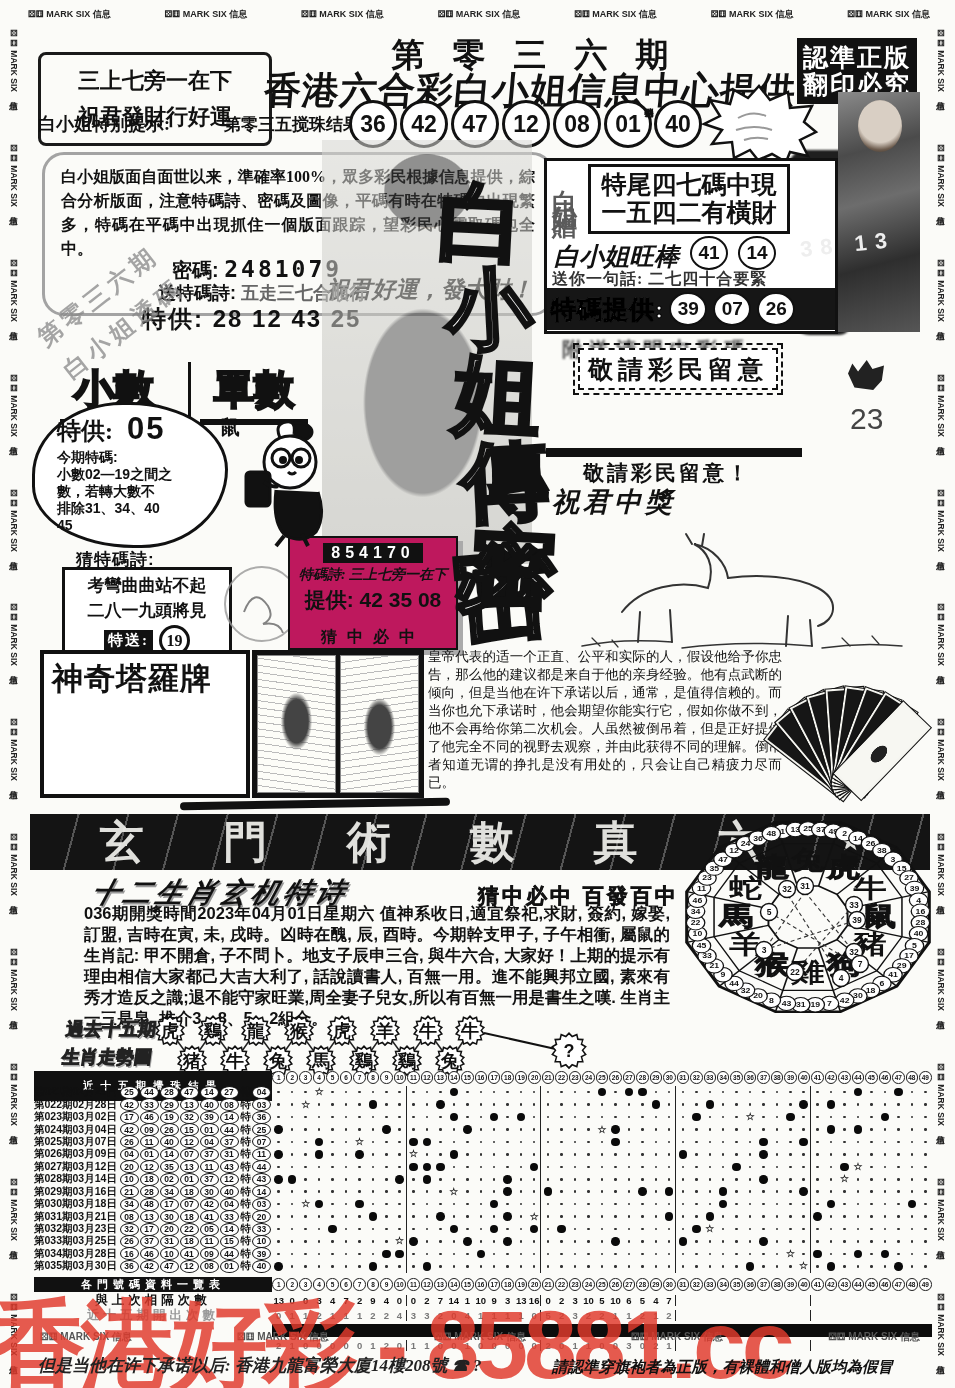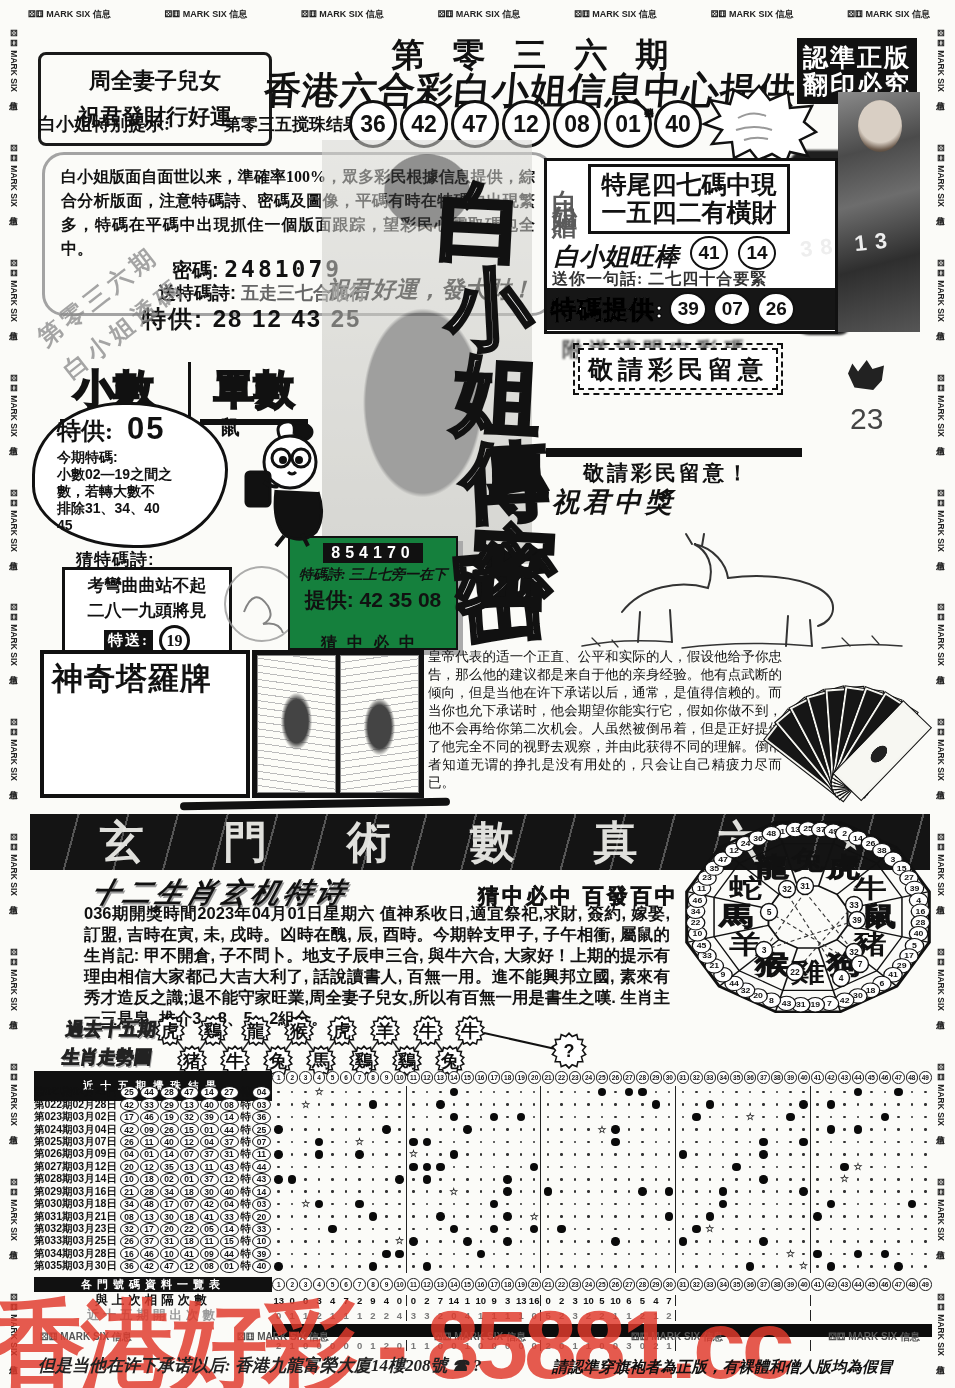--- a/index.html
+++ b/index.html
@@ -98,25 +98,25 @@
   .pb-title{left:76px;top:548px;font-size:17px;font-weight:900;letter-spacing:1px;}
   .pb{left:62px;top:567px;width:152px;border:3px solid #111;padding:4px 6px;background:#fff;text-align:center;}
   .pb-line{font-size:17px;font-weight:bold;line-height:1.45;white-space:nowrap;}
   .pb-send{display:flex;justify-content:center;align-items:center;gap:6px;margin-top:2px;}
   .pb-send-label{background:#111;color:#fff;font-size:15px;font-weight:900;padding:1px 4px;letter-spacing:2px;}
   .pb-send-num{display:inline-flex;justify-content:center;align-items:center;width:25px;height:25px;border:3px solid #111;
     border-radius:50%;font-size:16px;font-weight:900;}
   .sig-circle{left:224px;top:566px;width:72px;height:72px;border:2px solid #999;border-radius:50%;opacity:.8;}
   
   .code-box{left:288px;top:536px;width:170px;height:114px;border:2.5px solid #111;box-shadow:5px 5px 0 #aaa;
-    background:#15803d;text-align:center;padding-top:5px;box-sizing:border-box;}
+    background:#be185d;text-align:center;padding-top:5px;box-sizing:border-box;}
   .code-num{display:inline-block;background:#111;color:#fff;font-size:16px;font-weight:900;letter-spacing:5px;padding:1px 8px;}
   .cb-poem{font-size:14px;font-weight:bold;font-style:italic;margin-top:3px;}
   .cb-provide{font-size:21px;font-weight:bold;margin-top:2px;}
-  .cb-slogan{font-size:16px;font-weight:900;letter-spacing:10px;margin-top:19px;}
+  .cb-slogan{font-size:16px;font-weight:900;letter-spacing:10px;margin-top:13px;}
   .seal{left:452px;top:528px;font-size:100px;font-weight:900;color:#fff;-webkit-text-stroke:3.5px #111;
     transform:rotate(-5deg);text-shadow:0 0 2px #111;}
   
   .tarot-box{left:40px;top:650px;width:210px;height:148px;border:4px solid #111;box-sizing:border-box;background:#fff;}
   .tarot-title{font-size:31px;font-weight:900;margin:4px 0 0 8px;letter-spacing:1px;}
   .cards-wrap{left:252px;top:650px;width:172px;height:148px;background:#111;display:flex;gap:4px;padding:5px;box-sizing:border-box;}
   .tarot-card{flex:1;background:#fdfdf8;border:1px solid #888;position:relative;
     background-image:radial-gradient(ellipse 26px 48px at 50% 48%,#444 0 45%,transparent 60%),
       repeating-linear-gradient(8deg,transparent 0 6px,#bbb 6px 7px);}
   .tarot-par{left:428px;top:648px;width:354px;height:130px;font-size:13.5px;line-height:1.33;text-align:justify;font-weight:500;}
@@ -224,21 +224,21 @@
     </div>
   <div class="abs bot-strip" id="botStrip">
       <span class="brand-unit">⚄⚅ MARK SIX 信息</span>
       <span class="brand-unit">⚄⚅ MARK SIX 信息</span>
       <span class="brand-unit">⚄⚅ MARK SIX 信息</span>
       <span class="brand-unit">⚄⚅ MARK SIX 信息</span>
       <span class="brand-unit">⚄⚅ MARK SIX 信息</span>
     </div>
 
   <div class="abs corner-box serif">
-    <span>周全妻子兒女</span>
+    <span>三上七旁一在下</span>
     <span>祝君發財行好運</span>
   </div>
   <div class="abs issue-title serif">第零三六期</div>
   <div class="abs provider serif">香港六合彩白小姐信息中心提供</div>
   <div class="abs stamp">
     <span>認準正版</span>
     <span>翻印必究</span>
   </div>
   <div class="abs dark-blob"></div>
   <div class="abs photo-right"></div>

